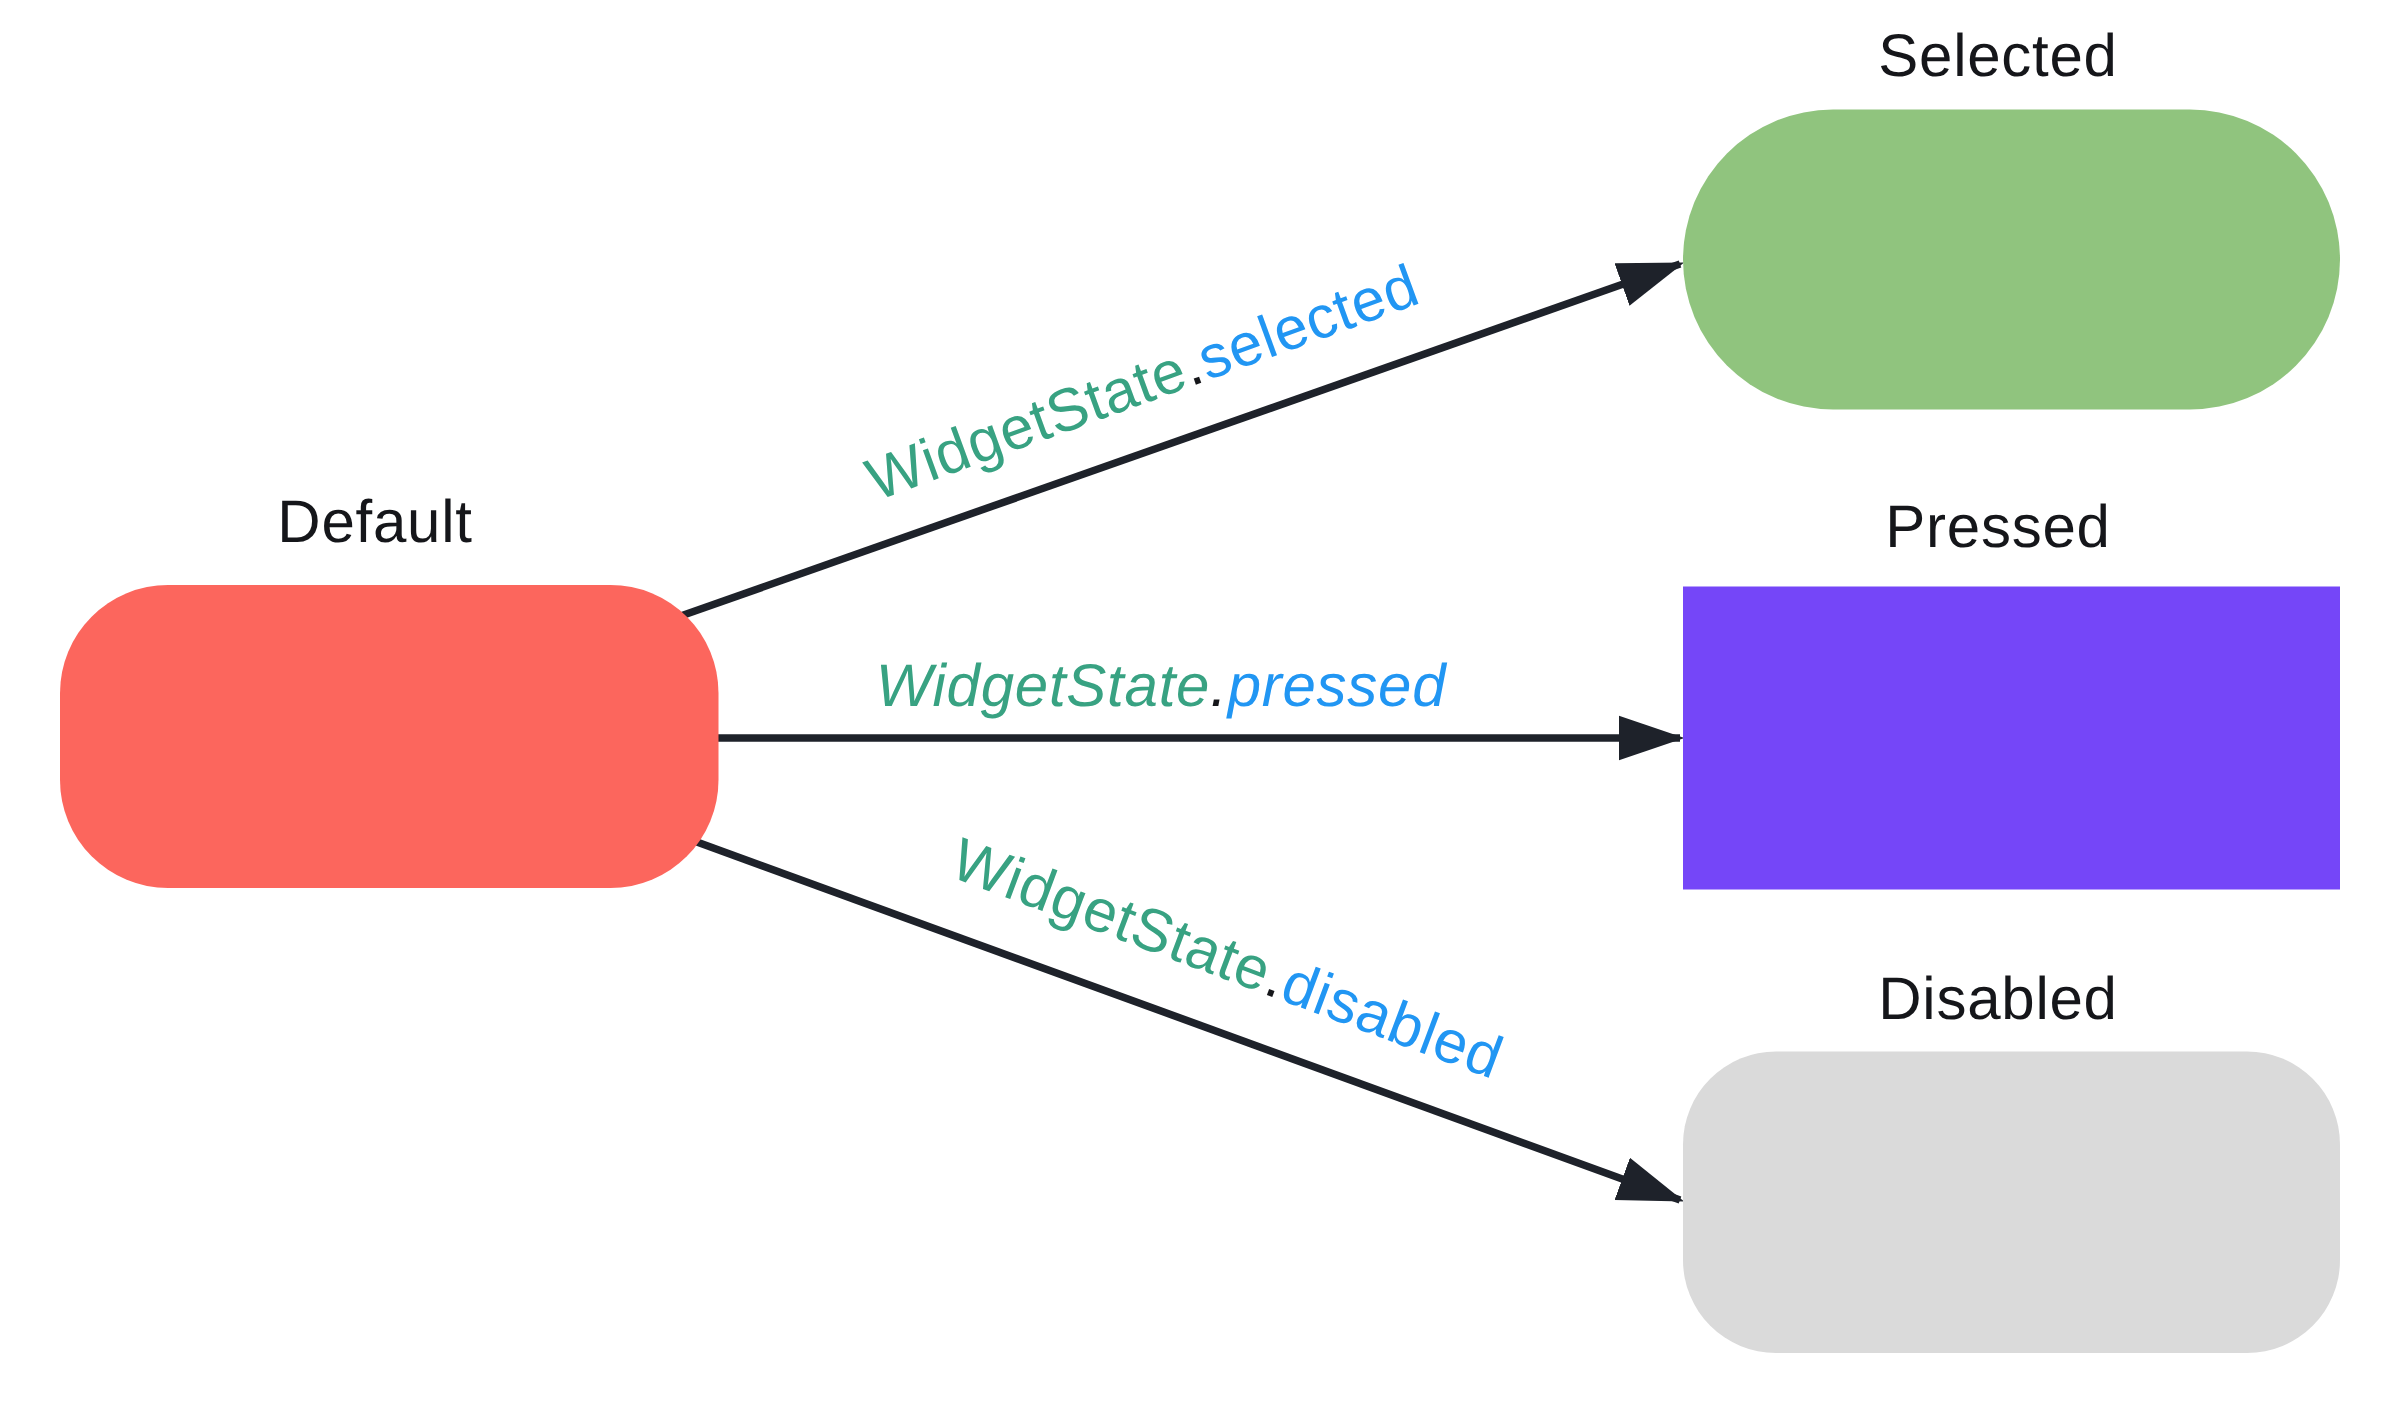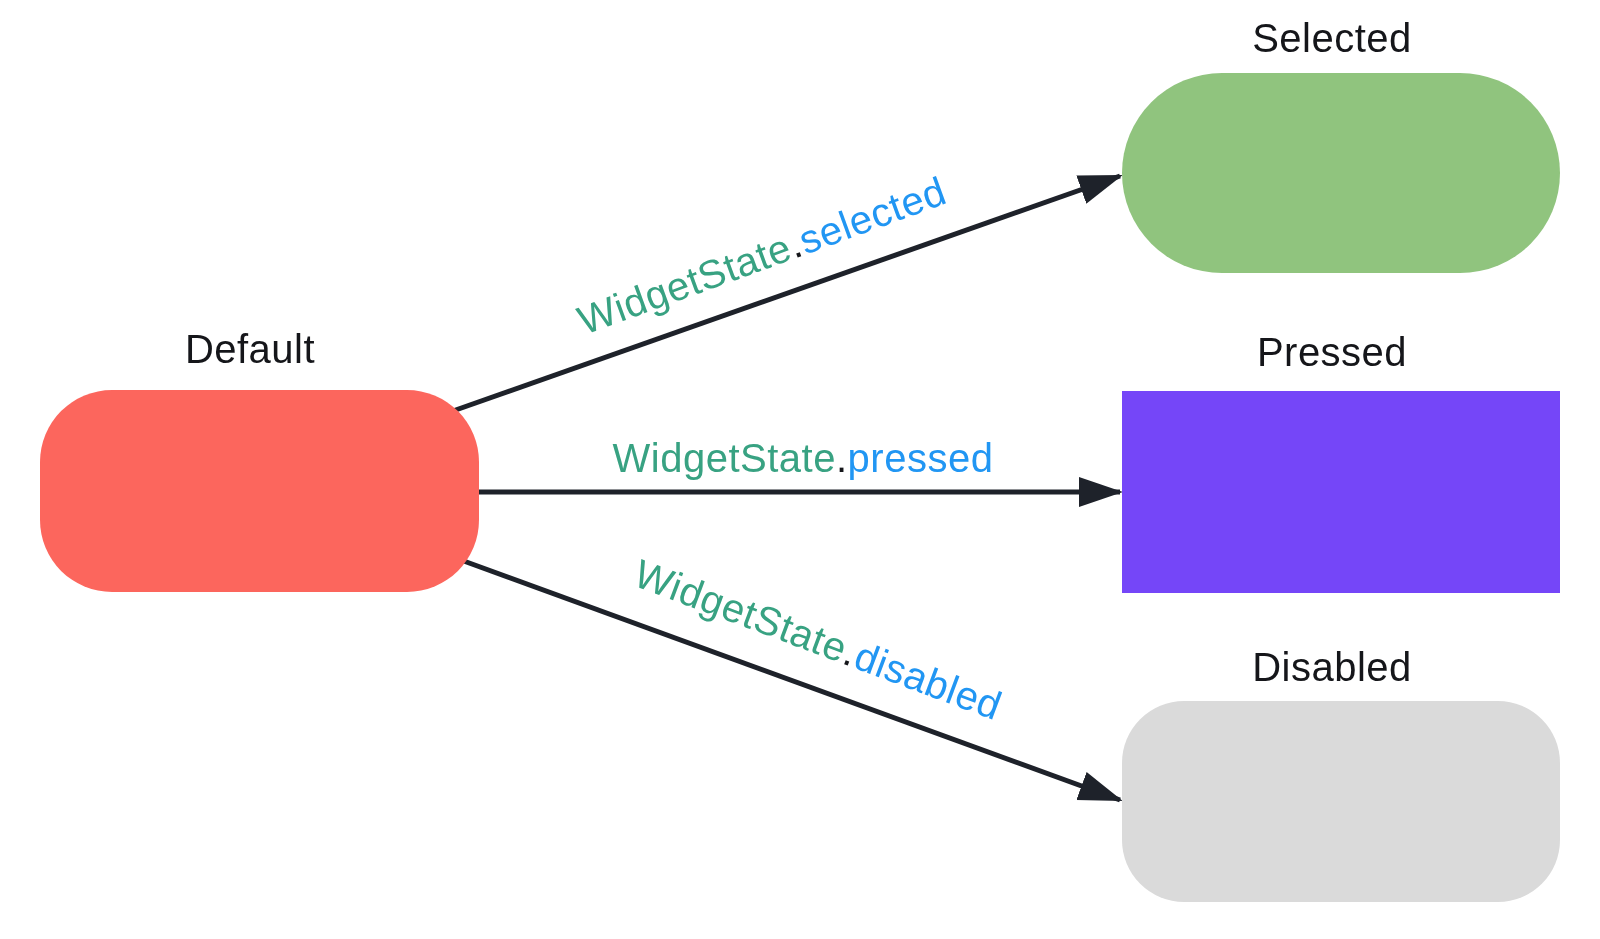--- a/index.html
+++ b/index.html
@@ -38,21 +38,21 @@
   .t-disabled { left: 1332px; top: 667px; }
 
   .edge-label {
     position: absolute;
     font-size: 40px;
     font-weight: 500;
     letter-spacing: 0.5px;
     white-space: nowrap;
   }
   .el-selected { left: 762px; top: 256px; transform: translate(-50%, -50%) rotate(-20deg); }
-  .el-pressed  { left: 803px; top: 458px; transform: translate(-50%, -50%); }
+  .el-pressed  { left: 774px; top: 458px; transform: translate(-50%, -50%); font-style: italic; }
   .el-disabled { left: 818px; top: 640px; transform: translate(-50%, -50%) rotate(20.5deg); }
   .edge-label .dot { color: #15161a; }
 </style>
 </head>
 <body>
 
 <div class="canvas">
 
   <svg class="arrows" width="1600" height="939" viewBox="0 0 1600 939" style="color: rgb(30, 34, 42);">
     <defs>

